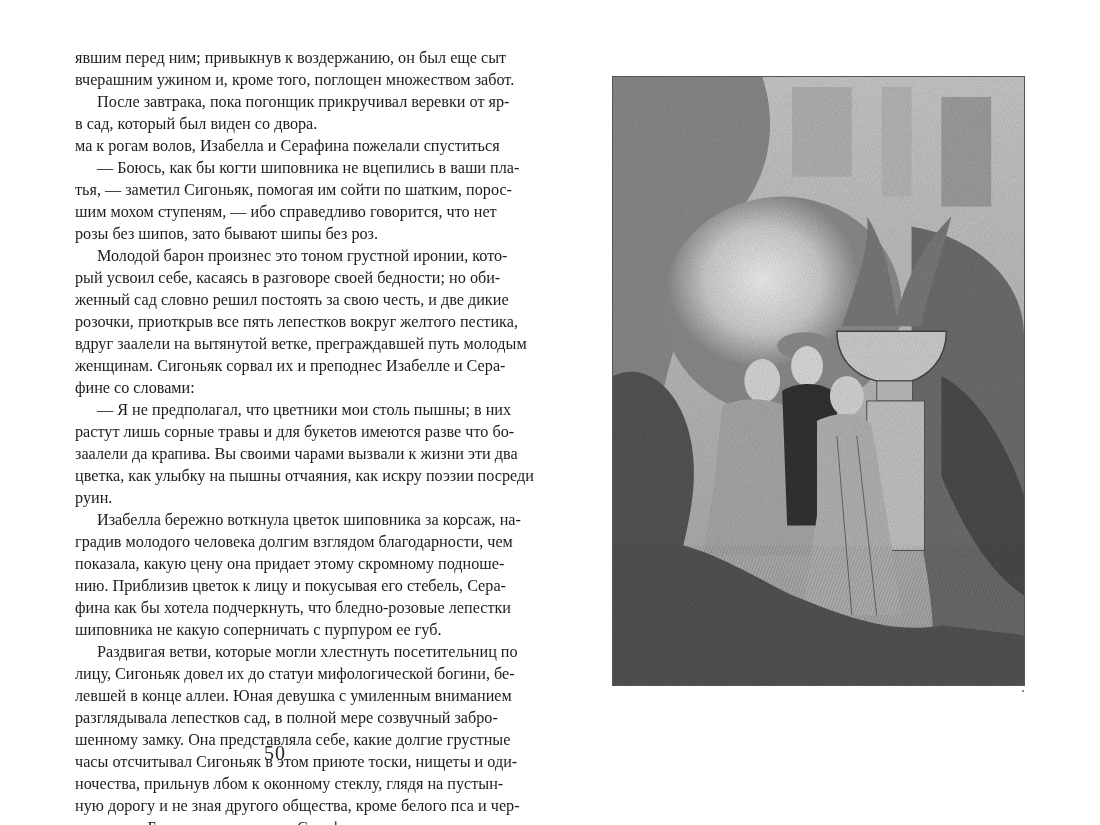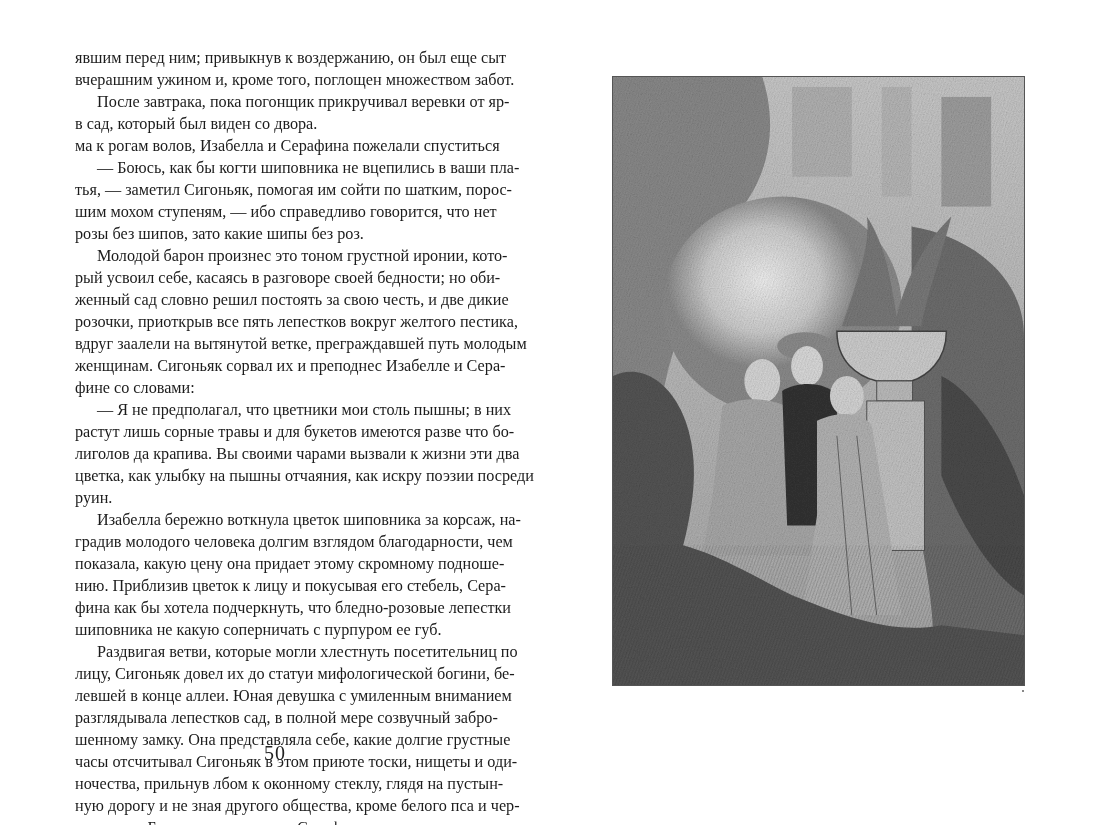--- a/index.html
+++ b/index.html
@@ -41,31 +41,31 @@
   <div class="page-left">
     <div class="text-column" id="text-column">
         <span class="line">явшим перед ним; привыкнув к воздержанию, он был еще сыт</span>
         <span class="line last">вчерашним ужином и, кроме того, поглощен множеством забот.</span>
         <span class="line indent">После завтрака, пока погонщик прикручивал веревки от яр-</span>
         <span class="line last">в сад, который был виден со двора.</span>
         <span class="line">ма к рогам волов, Изабелла и Серафина пожелали спуститься</span>
         <span class="line indent">— Боюсь, как бы когти шиповника не вцепились в ваши пла-</span>
         <span class="line">тья, — заметил Сигоньяк, помогая им сойти по шатким, порос-</span>
         <span class="line">шим мохом ступеням, — ибо справедливо говорится, что нет</span>
-        <span class="line last">розы без шипов, зато какие шипы без роз.</span>
+        <span class="line last">розы без шипов, зато бывают шипы без роз.</span>
         <span class="line indent">Молодой барон произнес это тоном грустной иронии, кото-</span>
         <span class="line">рый усвоил себе, касаясь в разговоре своей бедности; но оби-</span>
         <span class="line">женный сад словно решил постоять за свою честь, и две дикие</span>
         <span class="line">розочки, приоткрыв все пять лепестков вокруг желтого пестика,</span>
         <span class="line">вдруг заалели на вытянутой ветке, преграждавшей путь молодым</span>
         <span class="line">женщинам. Сигоньяк сорвал их и преподнес Изабелле и Сера-</span>
         <span class="line last">фине со словами:</span>
         <span class="line indent">— Я не предполагал, что цветники мои столь пышны; в них</span>
         <span class="line">растут лишь сорные травы и для букетов имеются разве что бо-</span>
-        <span class="line">лиголов да крапива. Вы своими чарами вызвали к жизни эти два</span>
+        <span class="line">заалели да крапива. Вы своими чарами вызвали к жизни эти два</span>
         <span class="line">цветка, как улыбку на пышны отчаяния, как искру поэзии посреди</span>
         <span class="line last">руин.</span>
         <span class="line indent">Изабелла бережно воткнула цветок шиповника за корсаж, на-</span>
         <span class="line">градив молодого человека долгим взглядом благодарности, чем</span>
         <span class="line">показала, какую цену она придает этому скромному подноше-</span>
         <span class="line">нию. Приблизив цветок к лицу и покусывая его стебель, Сера-</span>
         <span class="line">фина как бы хотела подчеркнуть, что бледно-розовые лепестки</span>
         <span class="line last">шиповника не какую соперничать с пурпуром ее губ.</span>
         <span class="line indent">Раздвигая ветви, которые могли хлестнуть посетительниц по</span>
         <span class="line">лицу, Сигоньяк довел их до статуи мифологической богини, бе-</span>

